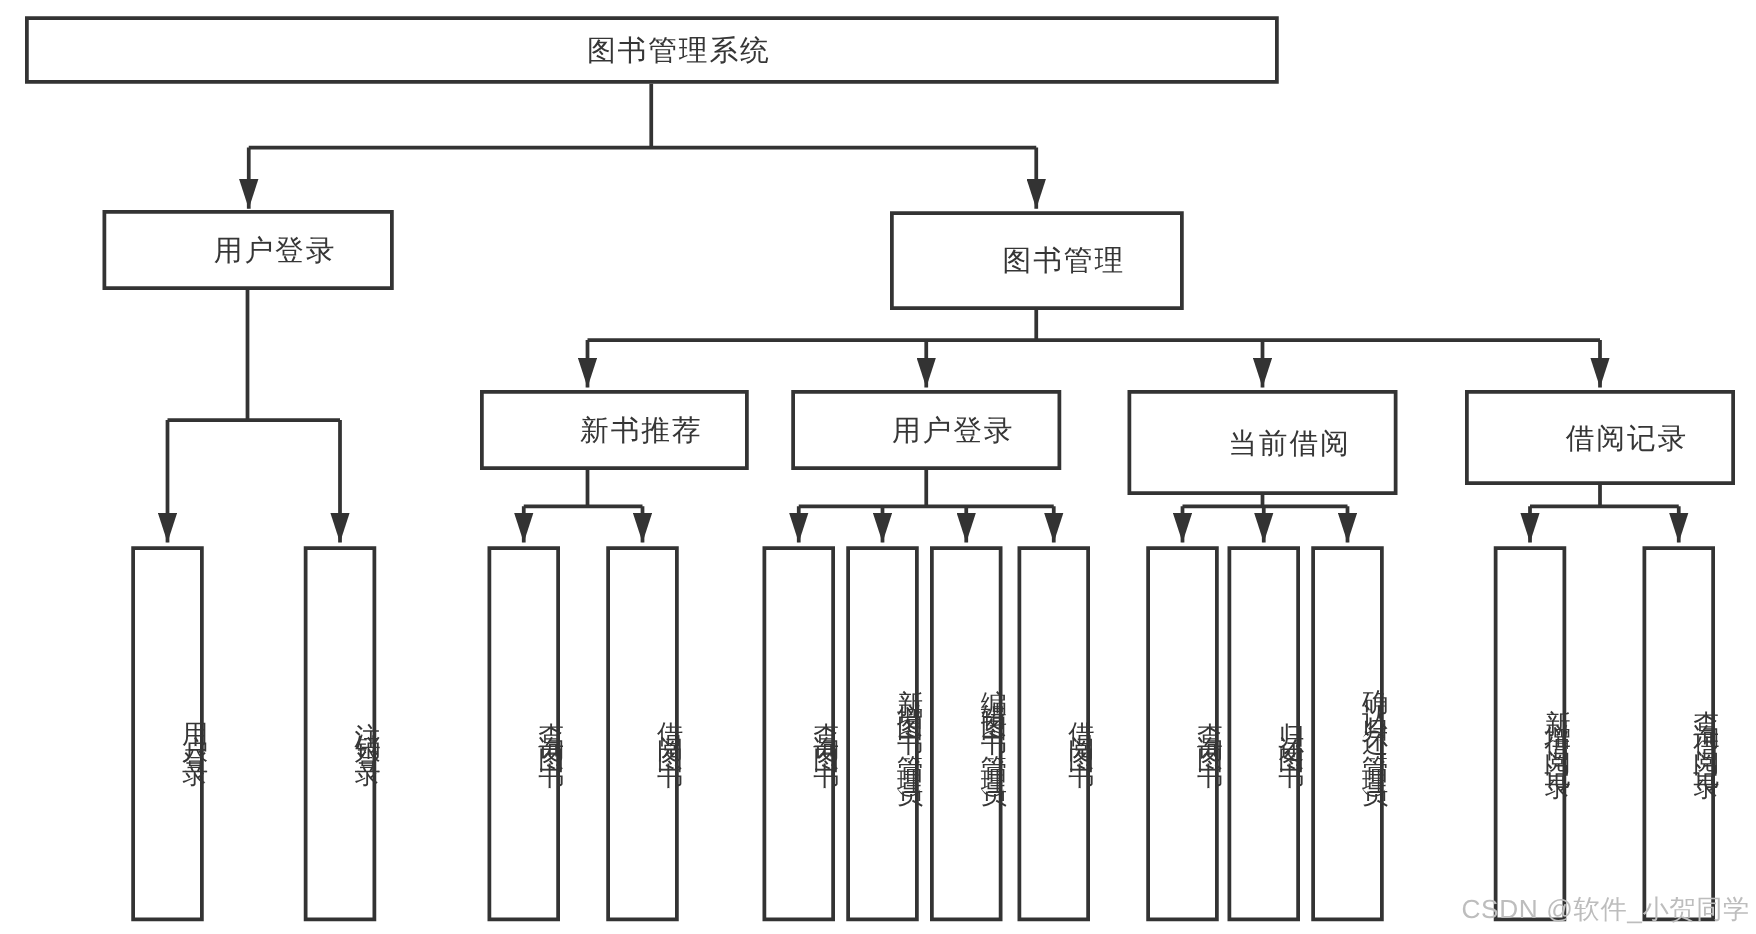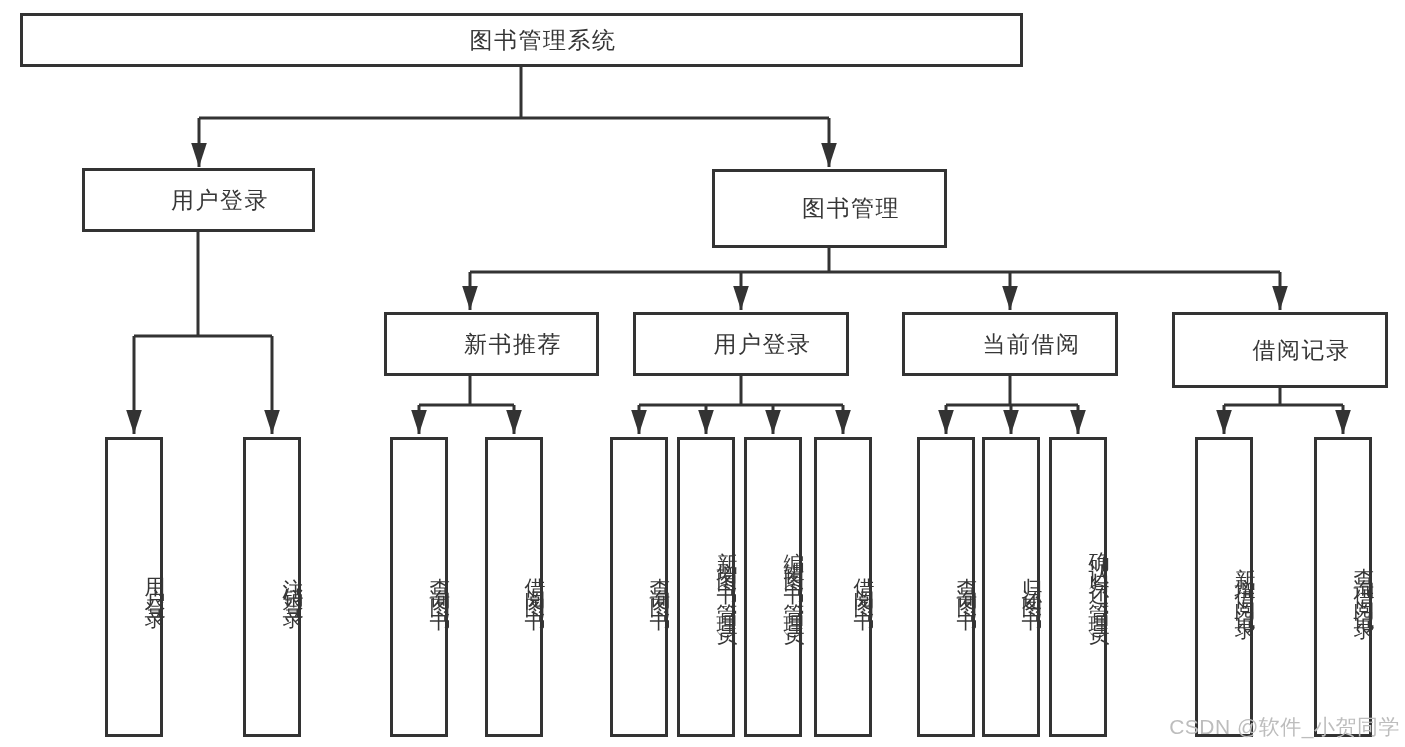--- a/index.html
+++ b/index.html
@@ -139,21 +139,21 @@
   <div class="box hbox" style="left:712px;top:169px;width:235px;height:79px">
     <span class="hlbl">图书管理</span>
   </div>
 
   <div class="box hbox" style="left:384px;top:312px;width:215px;height:64px">
     <span class="hlbl">新书推荐</span>
   </div>
   <div class="box hbox" style="left:633px;top:312px;width:216px;height:64px">
     <span class="hlbl">用户登录</span>
   </div>
-  <div class="box hbox" style="left:902px;top:312px;width:216px;height:64px">
+  <div class="box hbox" style="left:902px;top:312px;width:216px;height:84px">
     <span class="hlbl">当前借阅</span>
   </div>
   <div class="box hbox" style="left:1172px;top:312px;width:216px;height:76px">
     <span class="hlbl">借阅记录</span>
   </div>
 
   <div class="box vbox" style="left:105px">
     <span class="vlbl">用户登录</span>
   </div>
   <div class="box vbox" style="left:243px">

